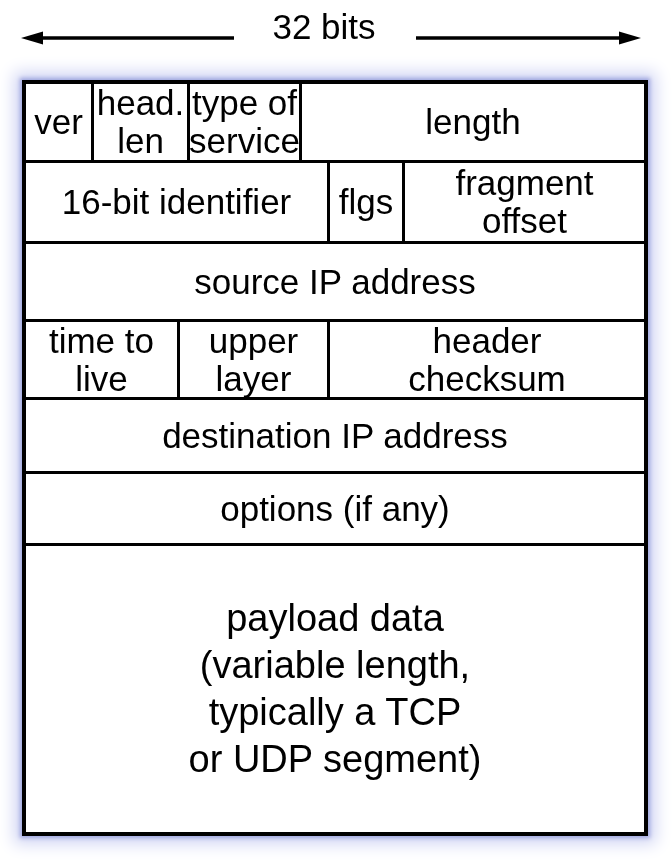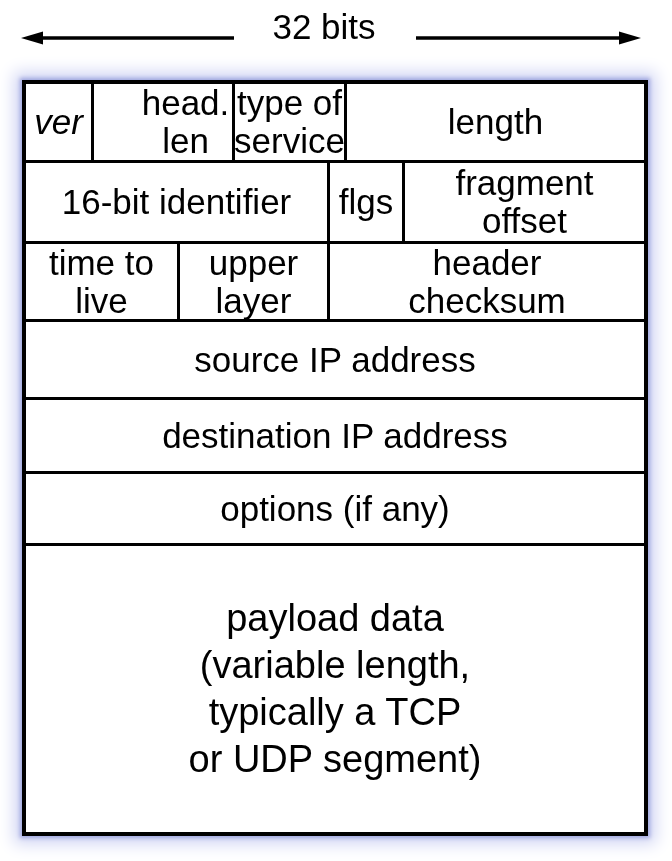--- a/index.html
+++ b/index.html
@@ -53,22 +53,22 @@
     display: flex;
     align-items: center;
     justify-content: center;
     text-align: center;
     font-size: 35px;
     line-height: 38px;
     white-space: pre-line;
   }
   .cell:last-child { border-right: none; flex: 1; }
 
-  .w-ver     { width: 68px; font-style: italic; }
-  .w-headlen { width: 96px; margin-left: 45px; }
+  .w-ver     { width: 68px; }
+  .w-headlen { width: 96px; }
   .w-tos     { width: 112px; }
   .w-ident   { width: 304px; }
   .w-flgs    { width: 75px; }
   .w-ttl     { width: 154px; }
   .w-upper   { width: 150px; }
 
   .payload-cell { font-size: 38px; line-height: 47px; }
 </style>
 </head>
 <body>
@@ -98,31 +98,31 @@
       <div class="cell">length</div>
     </div>
 
     <div class="row r2">
       <div class="cell w-ident">16-bit identifier</div>
       <div class="cell w-flgs">flgs</div>
       <div class="cell">fragment
 offset</div>
     </div>
 
+    <div class="row r4">
+      <div class="cell">source IP address</div>
+    </div>
+
     <div class="row r3">
       <div class="cell w-ttl">time to
 live</div>
       <div class="cell w-upper">upper
 layer</div>
       <div class="cell">header
 checksum</div>
-    </div>
-
-    <div class="row r4">
-      <div class="cell">source IP address</div>
     </div>
 
     <div class="row r5">
       <div class="cell">destination IP address</div>
     </div>
 
     <div class="row r6">
       <div class="cell">options (if any)</div>
     </div>
 

